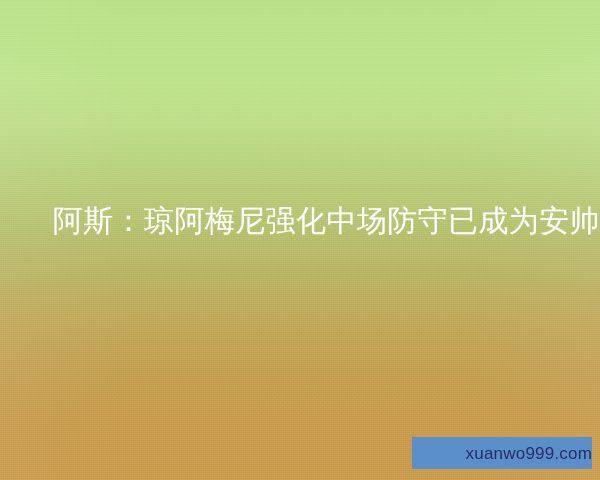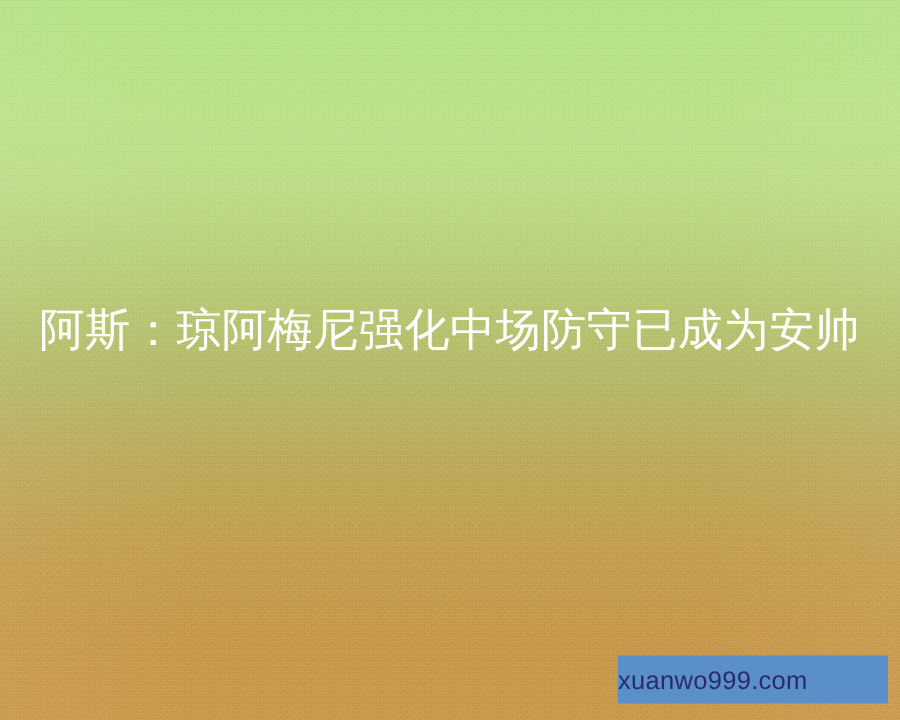--- a/index.html
+++ b/index.html
@@ -77,32 +77,33 @@
     font-size: 30px;
     line-height: 43px;
     font-weight: 400;
     letter-spacing: 0.4px;
     white-space: nowrap;
     text-shadow: 0 0 1px rgba(255,255,255,0.25);
     user-select: none;
   }
   #headline .hl-line {
     display: block;
+    text-align: right;
   }
 
   #watermark {
     position: absolute;
     left: 412px;
     top: 437px;
     width: 180px;
     height: 32px;
     background: #5b8fc9;
     display: flex;
     align-items: center;
-    justify-content: flex-start;
+    justify-content: flex-end;
   }
   #watermark .wm-text {
     color: #2b2a6b;
     font-size: 17px;
     line-height: 17px;
     letter-spacing: 0.2px;
     white-space: nowrap;
   }
 </style>
 </head>

